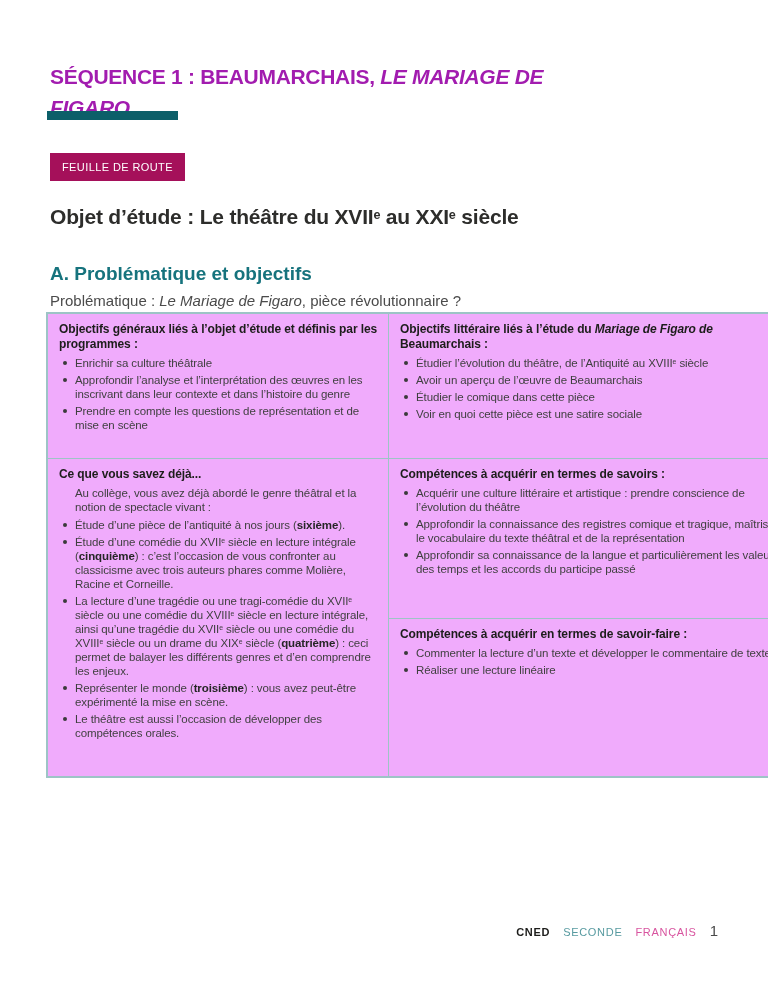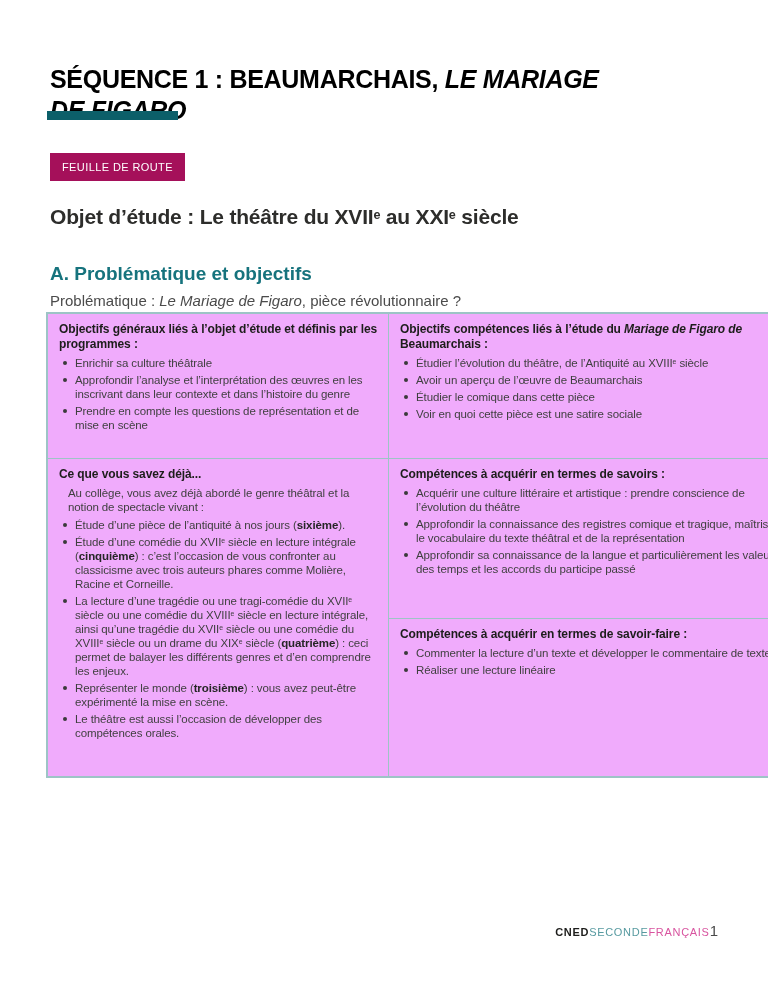--- a/index.html
+++ b/index.html
@@ -6,21 +6,21 @@
   body{
     width:768px;height:994px;position:relative;background:#ffffff;
     font-family:"Liberation Sans", sans-serif;color:#3f3f3f;overflow:hidden;
   }
   .sg-i{font-style:italic;}
   .sg-b{font-weight:700;color:#262626;}
   sup.sg-sup{font-size:0.6em;line-height:0;position:relative;top:-0.45em;vertical-align:baseline;}
 
   .doc-title{
     position:absolute;left:50px;top:47px;width:575px;
-    font-size:25px;line-height:31px;font-weight:700;color:#000000;letter-spacing:-0.3px;
+    font-size:21px;line-height:31px;font-weight:700;color:#a21caf;letter-spacing:-0.3px;
   }
   .accent-bar{position:absolute;left:47px;top:111px;width:131px;height:9px;background:#0c5f69;}
 
   .badge{
     position:absolute;left:50px;top:153px;height:28px;padding:0 12px;
     background:#a5105a;color:#ffffff;font-size:11px;font-weight:400;letter-spacing:0.4px;
     display:flex;align-items:center;
   }
 
   .obj-heading{
@@ -45,29 +45,29 @@
   .col-right{flex:1;display:flex;flex-direction:column;}
   .cell{
     box-sizing:border-box;padding:7px 8px 5px 11px;overflow:hidden;
     font-size:11.5px;line-height:14px;letter-spacing:-0.1px;color:#3f3f3f;
   }
   .cell + .cell{border-top:1px solid #9dc4c6;}
   .row1{height:144px;}
   .cell-grow{flex:1;}
   .cell-mid{height:160px;}
   .cell-h{font-weight:700;color:#1d1d1b;font-size:12px;line-height:15px;margin:1px 0 4px;}
-  .cell-intro{margin:0 9px 4px;}
+  .cell-intro{margin:0 16px 4px;}
   ul.bullets{list-style:none;margin:0;padding:0;}
   ul.bullets li{position:relative;padding-left:16px;margin-bottom:3px;}
   ul.bullets li::before{
     content:"";position:absolute;left:4px;top:5px;width:4px;height:4px;border-radius:50%;background:#3a3a3a;
   }
 
   .footer{
-    position:absolute;top:922px;right:50px;display:flex;align-items:baseline;
+    position:absolute;top:922px;right:50px;display:flex;align-items:baseline;gap:13px;
     font-size:11px;letter-spacing:0.7px;
   }
   .f-brand{color:#1d1d1b;font-weight:700;}
   .f-level{color:#579aa0;}
   .f-subject{color:#d8549f;}
   .f-page{color:#4a4a4a;font-size:15px;letter-spacing:0;}
 </style>
 </head>
 <body>
 
@@ -102,21 +102,21 @@
             <li><span>Étude d’une pièce de l’antiquité à nos jours (</span><span class="sg-b">sixième</span><span>).</span></li>
             <li><span>Étude d’une comédie du XVII</span><sup class="sg-sup">e</sup><span> siècle en lecture intégrale (</span><span class="sg-b">cinquième</span><span>) : c’est l’occasion de vous confronter au classicisme avec trois auteurs phares comme Molière, Racine et Corneille.</span></li>
             <li><span>La lecture d’une tragédie ou une tragi-comédie du XVII</span><sup class="sg-sup">e</sup><span> siècle ou une comédie du XVIII</span><sup class="sg-sup">e</sup><span> siècle en lecture intégrale, ainsi qu’une tragédie du XVII</span><sup class="sg-sup">e</sup><span> siècle ou une comédie du XVIII</span><sup class="sg-sup">e</sup><span> siècle ou un drame du XIX</span><sup class="sg-sup">e</sup><span> siècle (</span><span class="sg-b">quatrième</span><span>) : ceci permet de balayer les différents genres et d’en comprendre les enjeux.</span></li>
             <li><span>Représenter le monde (</span><span class="sg-b">troisième</span><span>) : vous avez peut-être expérimenté la mise en scène.</span></li>
             <li><span>Le théâtre est aussi l’occasion de développer des compétences orales.</span></li>
           </ul>
       </div>
     </div>
     <div class="col-right">
       <div class="cell row1">
-        <div class="cell-h"><span>Objectifs compétences liés à l’étude du </span><span class="sg-i">Mariage de Figaro de</span><span> Beaumarchais :</span></div>
+        <div class="cell-h"><span>Objectifs littéraire liés à l’étude du </span><span class="sg-i">Mariage de Figaro de</span><span> Beaumarchais :</span></div>
         <ul class="bullets">
             <li><span>Étudier l’évolution du théâtre, de l’Antiquité au XVIII</span><sup class="sg-sup">e</sup><span> siècle</span></li>
             <li><span>Avoir un aperçu de l’œuvre de Beaumarchais</span></li>
             <li><span>Étudier le comique dans cette pièce</span></li>
             <li><span>Voir en quoi cette pièce est une satire sociale</span></li>
           </ul>
       </div>
       <div class="cell cell-mid">
         <div class="cell-h"><span>Compétences à acquérir en termes de savoirs :</span></div>
         <ul class="bullets">

